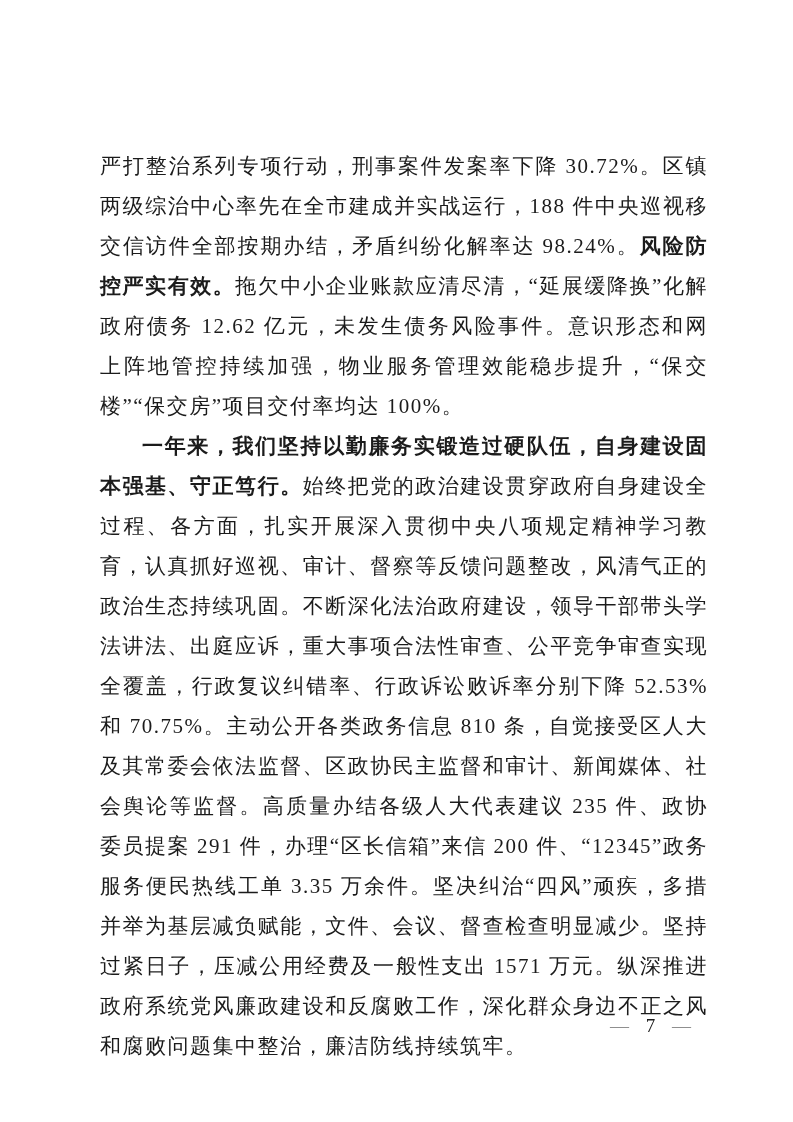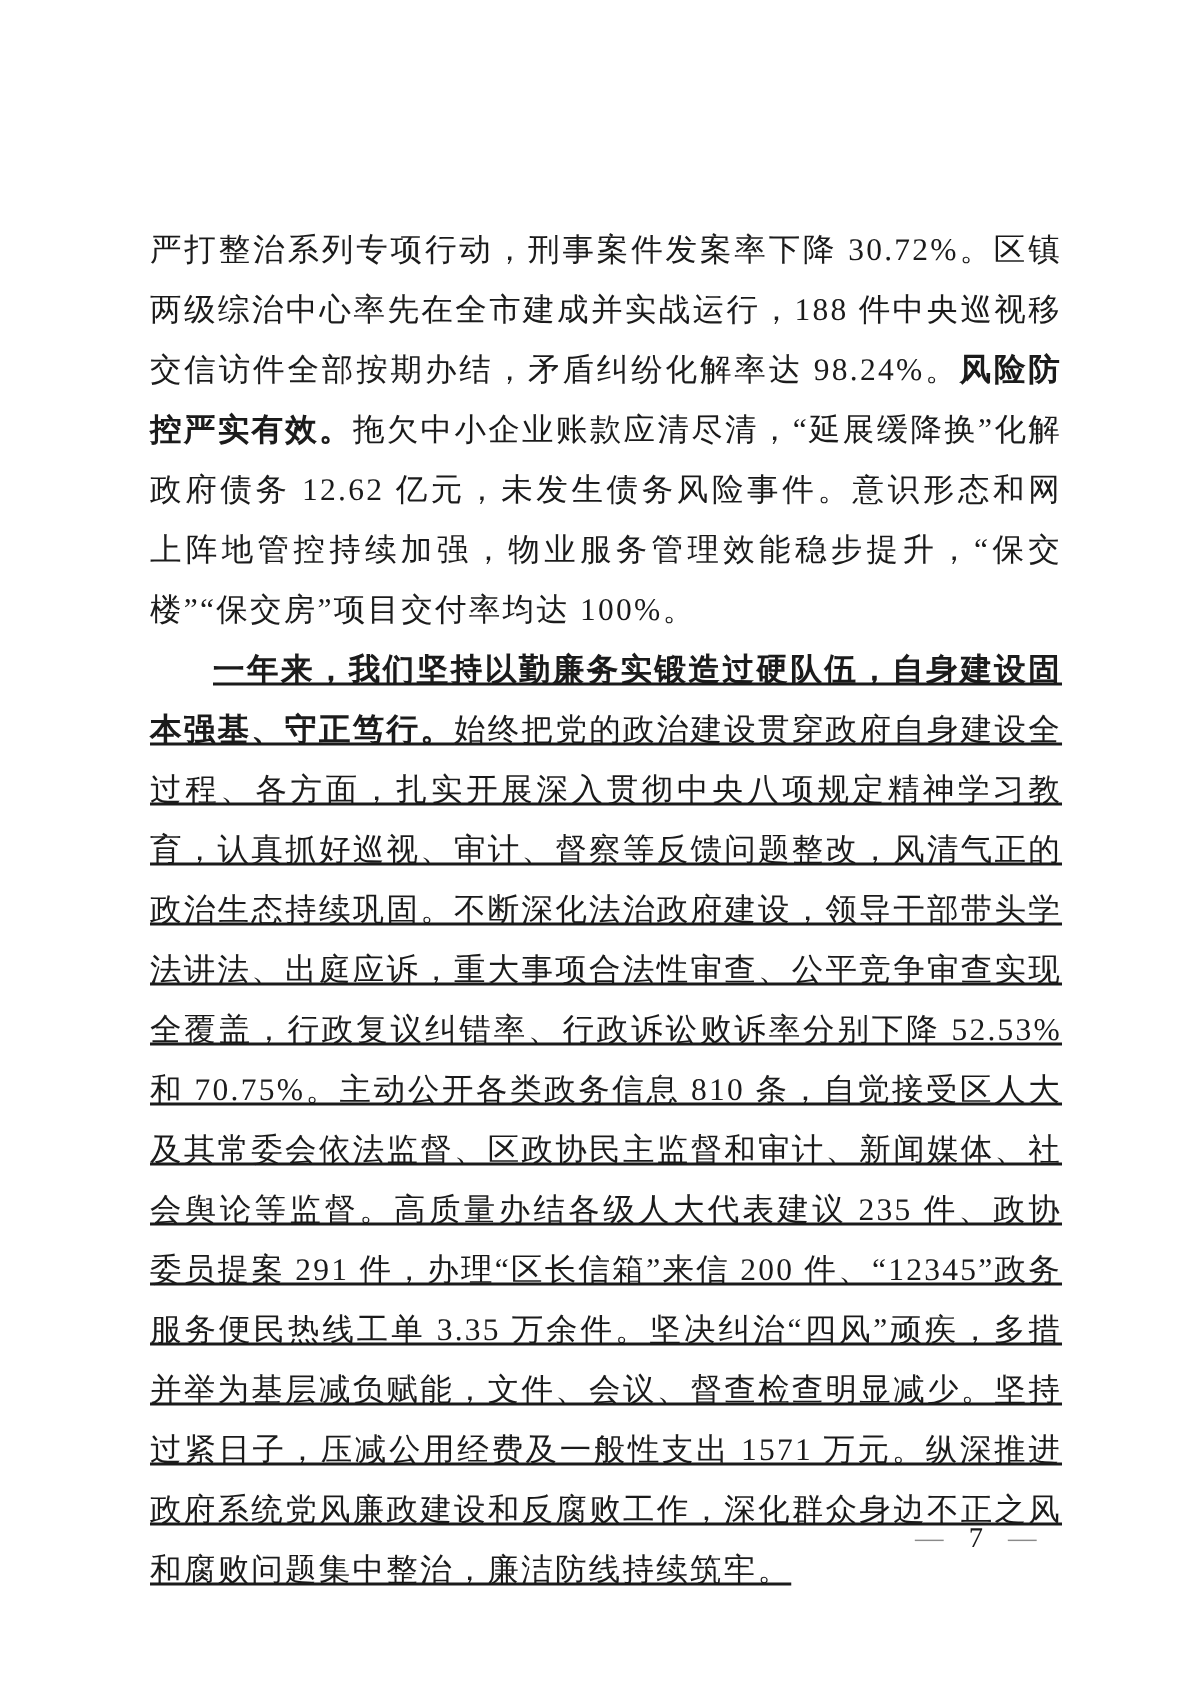--- a/index.html
+++ b/index.html
@@ -26,21 +26,20 @@
     font-size: 21px;
     line-height: 40px;
     letter-spacing: 1.5px;
     color: #1b1b1b;
     text-align: justify;
     text-justify: inter-ideograph;
     word-break: break-all;
   }
   .para.indent {
     text-indent: 2em;
-    text-decoration: underline;
   }
   .seg {
     font-weight: 400;
   }
   .seg.bold {
     font-weight: 700;
   }
   .page-number {
     position: absolute;
     top: 1012px;

